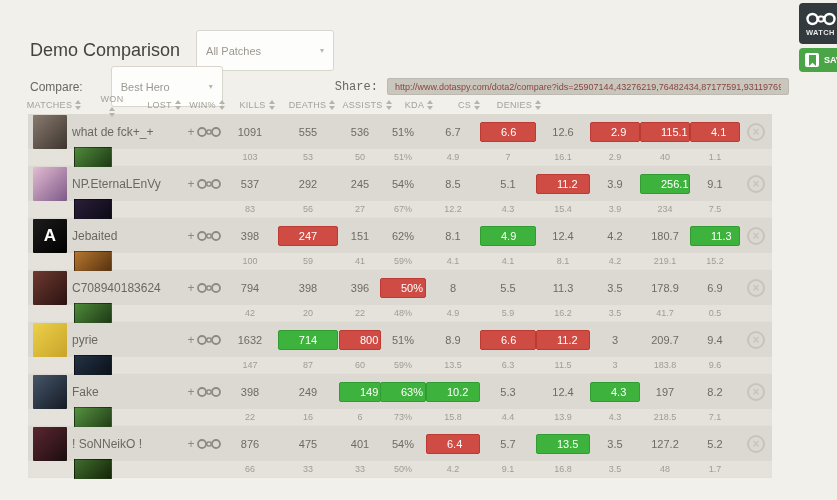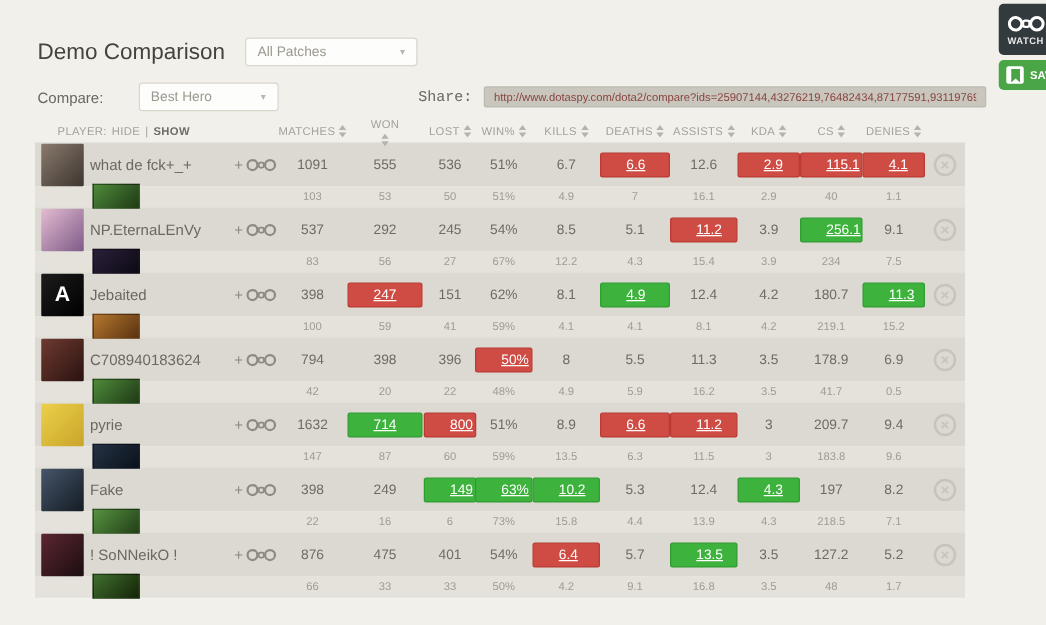--- a/index.html
+++ b/index.html
@@ -25,21 +25,21 @@
   }
   .save-btn .lbl { font-size: 9px; font-weight: bold; }
   .bm-box { width: 14px; height: 14px; background: #fff; border-radius: 2px;
     display: flex; align-items: center; justify-content: center; }
 
   
   .hdr1 { position: absolute; left: 30px; top: 30px; display: flex; align-items: center; gap: 16px; }
   .page-title { font-size: 18px; font-weight: normal; color: #45433e; }
   .select {
     background: #fdfdfb; border: 1px solid #d9d6ce; border-radius: 3px;
-    height: 23px; display: flex; align-items: center; justify-content: space-between;
+    height: 41px; display: flex; align-items: center; justify-content: space-between;
     padding: 0 9px; color: #9b988f; font-size: 11px; cursor: pointer;
   }
   .select .caret { color: #b9b6ad; font-size: 8px; margin-left: 8px; }
   .sel-patch { width: 138px; }
   .sel-hero  { width: 112px; }
   .hdr2 { position: absolute; left: 30px; top: 66px; display: flex; align-items: center; }
   .ctl-label { font-size: 12px; color: #6b675f; }
   .sel-hero { margin-left: 28px; }
   .share-label { margin-left: 112px; font-family: Liberation Mono, monospace; }
   .share-input {
@@ -84,21 +84,21 @@
 
   .avatar {
     width: 34px; height: 34px; border-radius: 1px;
     display: flex; align-items: center; justify-content: center;
     color: #fff; font-weight: bold; font-size: 17px; cursor: pointer;
   }
   .pname { font-size: 12px; color: #6b6862; white-space: nowrap; overflow: hidden; cursor: pointer; }
   .watch { color: #8d8a82; cursor: pointer; gap: 1px; }
   .watch .plus { font-size: 12px; line-height: 1; margin-right: 1px; }
   .val { font-size: 11px; color: #6f6b62; }
-  .badge { min-width: 26px; padding: 3px 20px; border-radius: 2px; color: #fff !important; text-align: center; text-decoration: underline; }
+  .badge { min-width: 26px; padding: 3px 20px; border-radius: 2px; color: #fff !important; text-align: center; }
   .badge-red   { background: #cf4c44; border: 1px solid #bb3b34; }
   .badge-green { background: #3db33d; border: 1px solid #309c32; }
   .close-btn {
     width: 18px; height: 18px; border-radius: 50%;
     border: 2px solid #c7c4bb; color: #c7c4bb;
     display: flex; align-items: center; justify-content: center;
     font-size: 12px; font-weight: bold; line-height: 1; cursor: pointer;
   }
   .hero-icon { width: 38px; height: 20px; flex: none; border: 1px solid rgba(0,0,0,.25); margin-left: 2px; }
   .subval { font-size: 9px; color: #a09c93; }
@@ -143,26 +143,20 @@
     <div class="select sel-hero">
       <span>Best Hero</span>
       <span class="caret">▾</span>
     </div>
     <span class="ctl-label share-label">Share:</span>
     <input class="share-input" readonly="" value="http://www.dotaspy.com/dota2/compare?ids=25907144,43276219,76482434,87177591,93119769,101495620,117" style="">
   </div>
 
   <div class="table">
     <div class="row thead">
-      <div class="cell player-head">
-        <span>PLAYER:</span>
-        <a>HIDE</a>
-        <span>|</span>
-        <a class="active">SHOW</a>
-      </div>
       <div class="cell c-matches head">
         <span>MATCHES</span>
         <span class="sort">
             <i class="su"></i>
             <i class="sd"></i>
           </span>
       </div>
       <div class="cell c-won head">
         <span>WON</span>
         <span class="sort">

